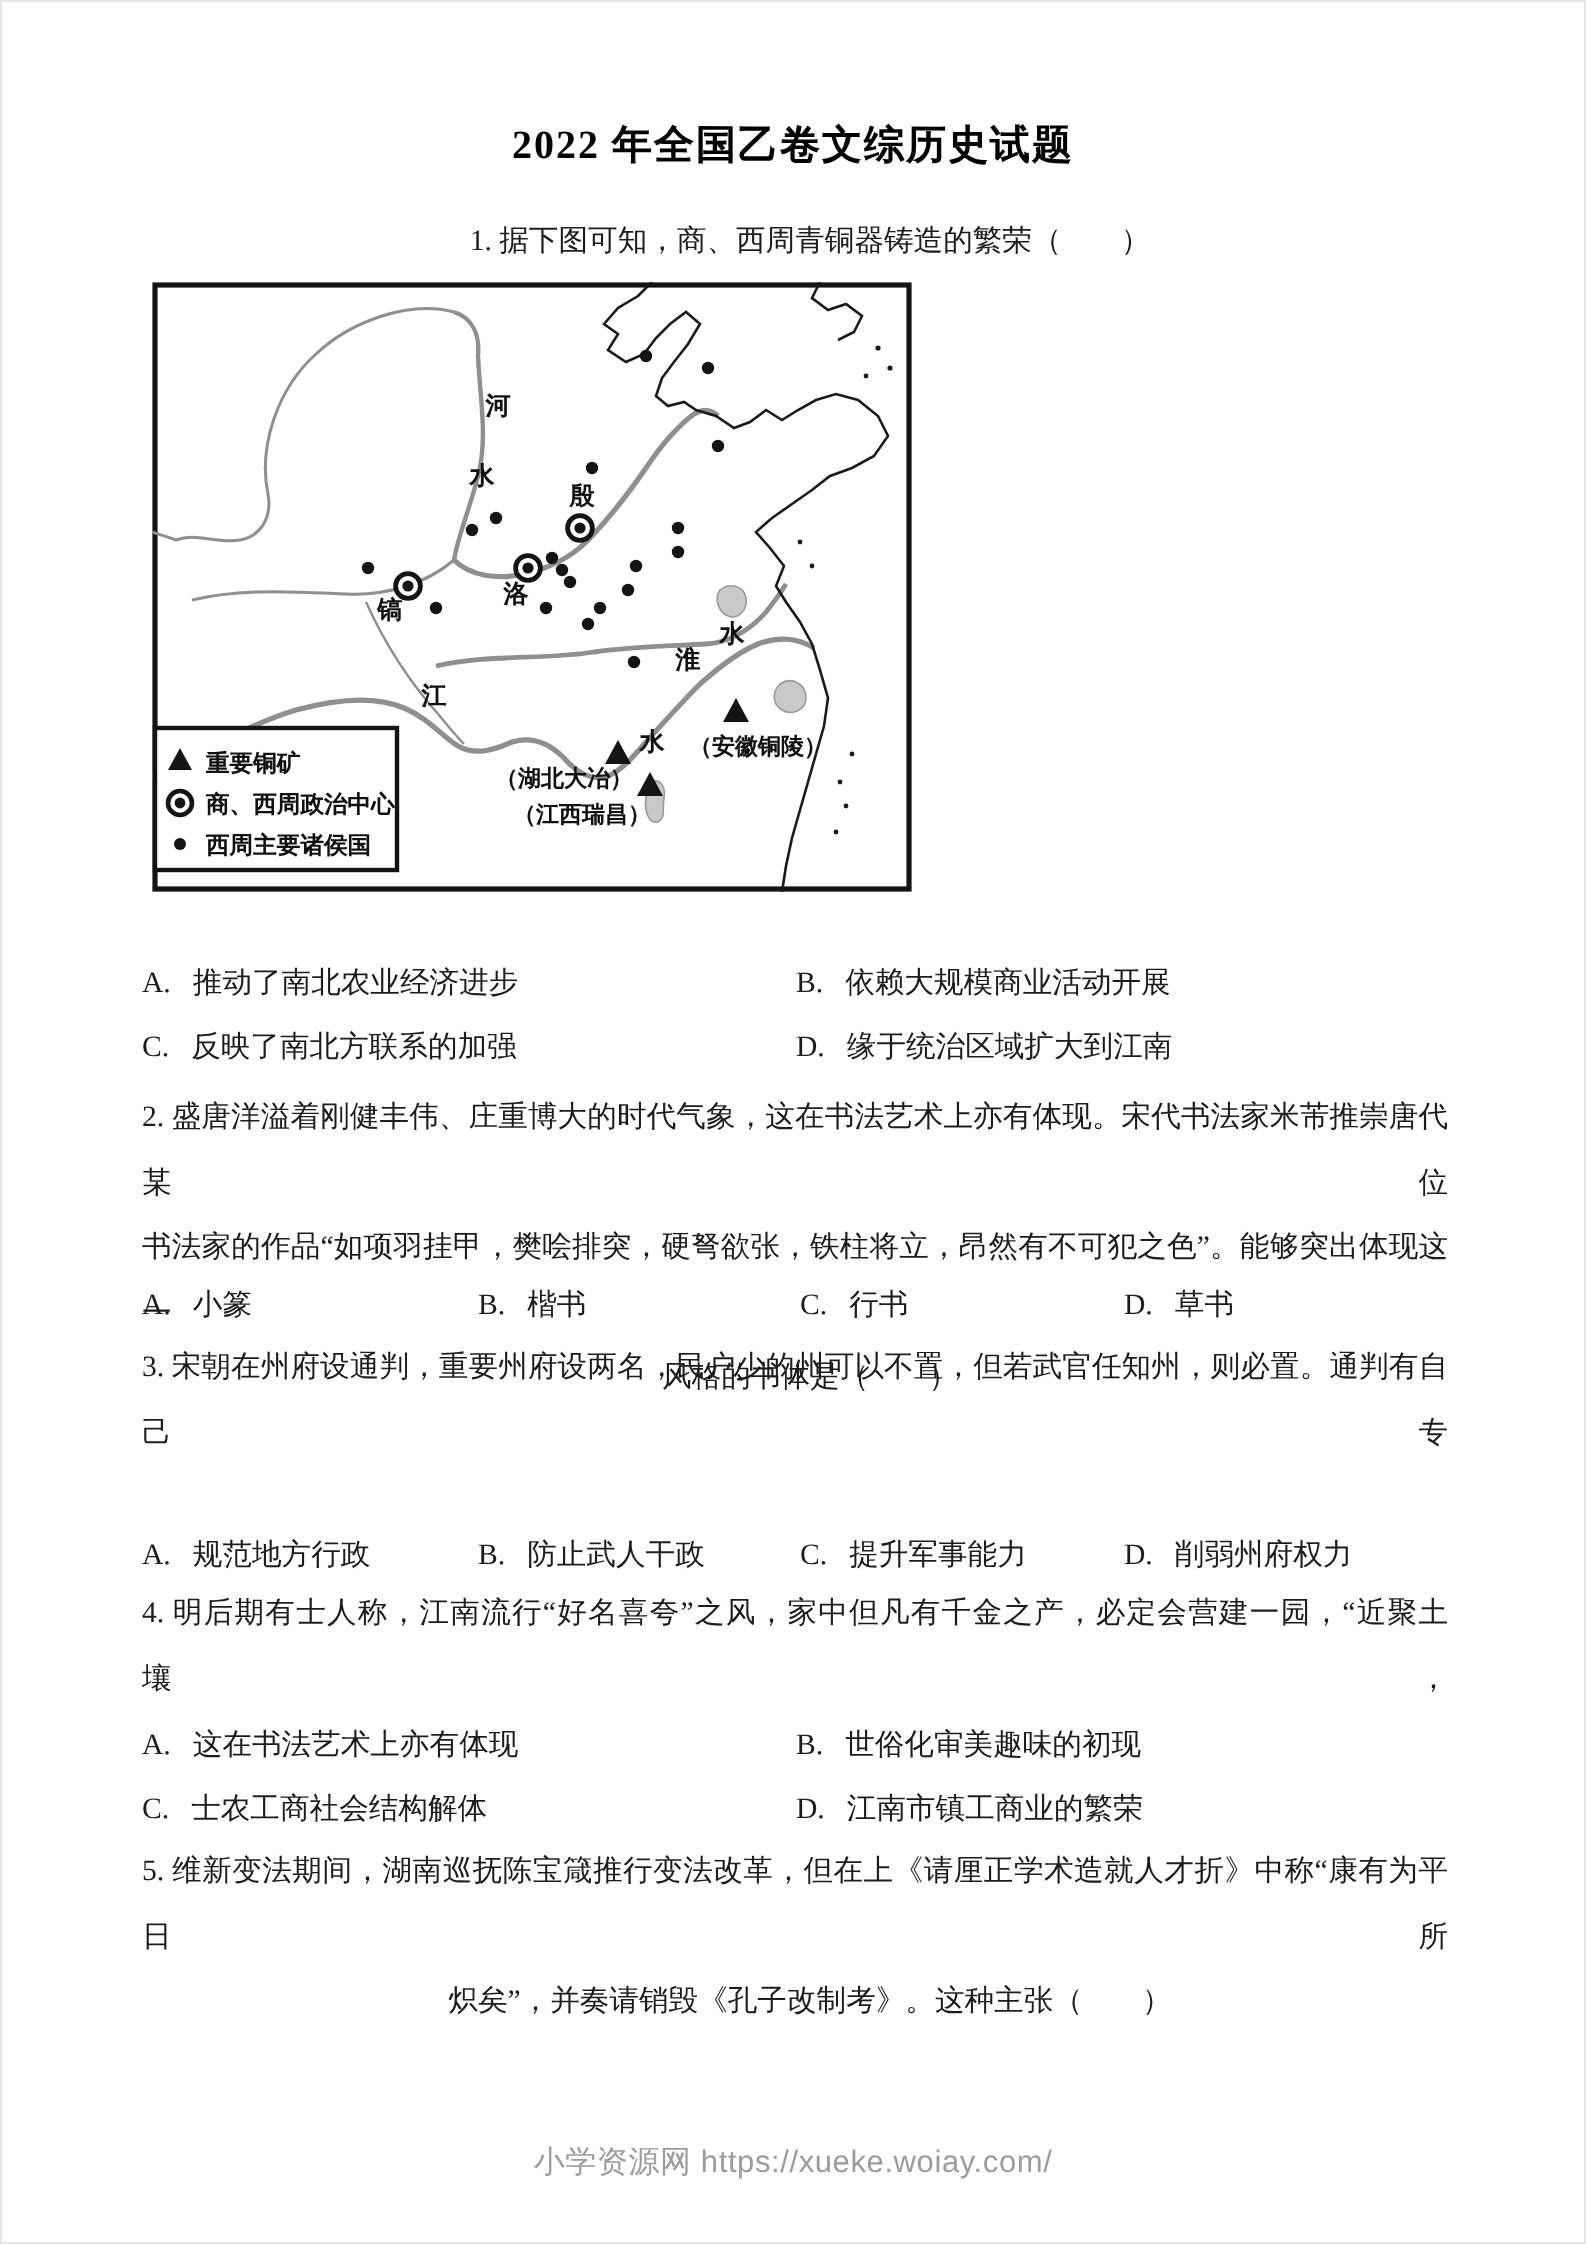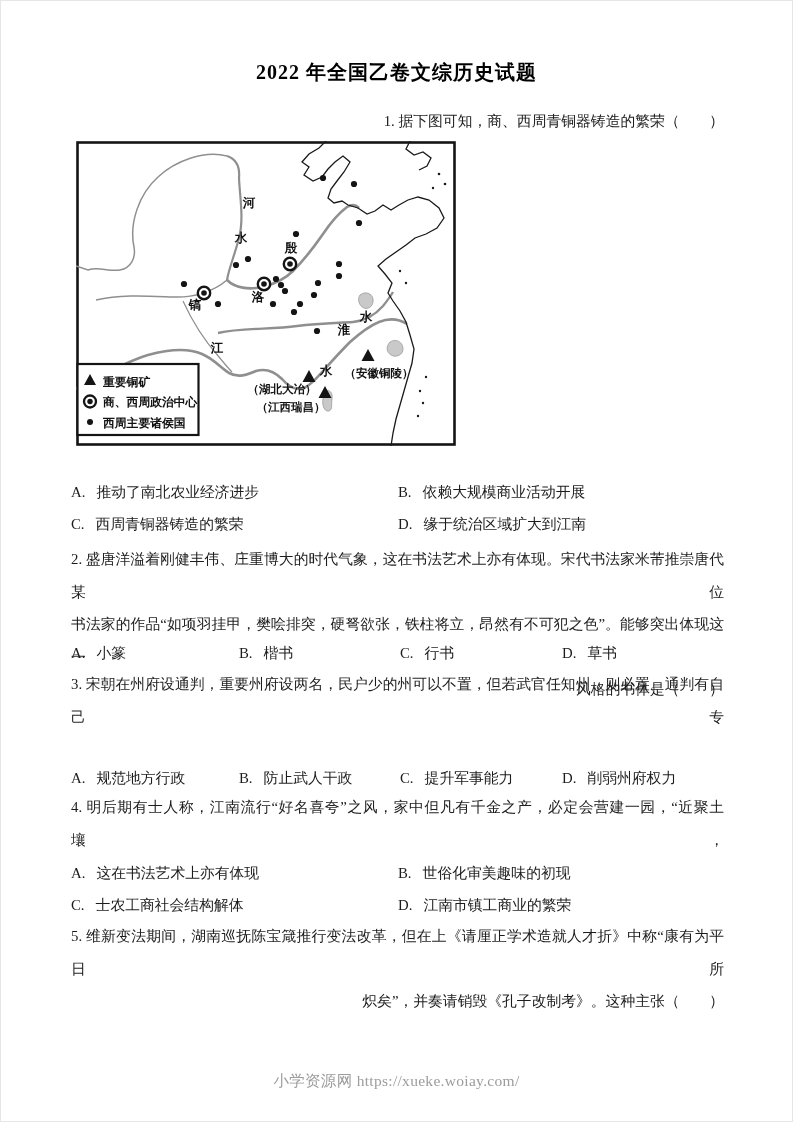--- a/index.html
+++ b/index.html
@@ -7,35 +7,35 @@
     position:relative;width:793px;height:1122px;box-sizing:border-box;
     background:#fff;border:1px solid #e6e6e6;overflow:hidden;
     font-family:"Liberation Serif","DejaVu Serif",serif;color:#1c1c1c;
   }
   .title{
     position:absolute;top:58px;left:0;width:100%;margin:0;text-align:center;
     font-size:20px;font-weight:700;letter-spacing:1px;color:#000;
   }
   .stem{position:absolute;left:70px;width:653px;font-size:14.8px;line-height:32.5px;}
   .jl{text-align:justify;text-align-last:justify;}
-  .ll{text-align:right;margin-left:15px;}
+  .ll{text-align:center;margin-left:15px;}
   .opt-row{position:absolute;left:70px;width:653px;display:flex;font-size:14.8px;line-height:20px;}
   .opt{display:flex;}
   .ol{margin-right:11px;}
   .w2{width:327px;}
   .c1{width:168px;}.c2{width:161px;}.c3{width:162px;}
   .mapfig{position:absolute;left:75px;top:140px;margin:0;width:380px;height:305px;}
   #bronze-map text{font-family:"Liberation Serif","DejaVu Serif",serif;fill:#111;font-weight:600;}
   .t-river{font-size:12.5px;}
   .t-cap{font-size:12.5px;}
   .t-mine{font-size:11.5px;}
   .t-leg{font-size:11.8px;}
   .footer{
     position:absolute;top:1070px;left:0;width:100%;text-align:center;
-    font-family:Liberation Serif, serif;
+    font-family:Liberation Sans, sans-serif;
     font-size:15.5px;color:#9c9c9c;letter-spacing:.3px;
   }
 </style>
 </head>
 <body>
 
 <div class="page">
 
   <h1 class="title">2022 年全国乙卷文综历史试题</h1>
 
@@ -135,21 +135,21 @@
         <span>推动了南北农业经济进步</span>
       </div>
     <div class="opt">
         <span class="ol">B.</span>
         <span>依赖大规模商业活动开展</span>
       </div>
   </div>
   <div class="opt-row" style="top:513px">
     <div class="opt w2">
         <span class="ol">C.</span>
-        <span>西周青铜器铸造的繁荣</span>
+        <span>反映了南北方联系的加强</span>
       </div>
     <div class="opt">
         <span class="ol">D.</span>
         <span>缘于统治区域扩大到江南</span>
       </div>
   </div>
 
   <section class="stem" style="top:542px">
     <div class="jl">2. 盛唐洋溢着刚健丰伟、庄重博大的时代气象，这在书法艺术上亦有体现。宋代书法家米芾推崇唐代某位</div>
     <div class="jl">书法家的作品“如项羽挂甲，樊哙排突，硬弩欲张，铁柱将立，昂然有不可犯之色”。能够突出体现这一</div>

